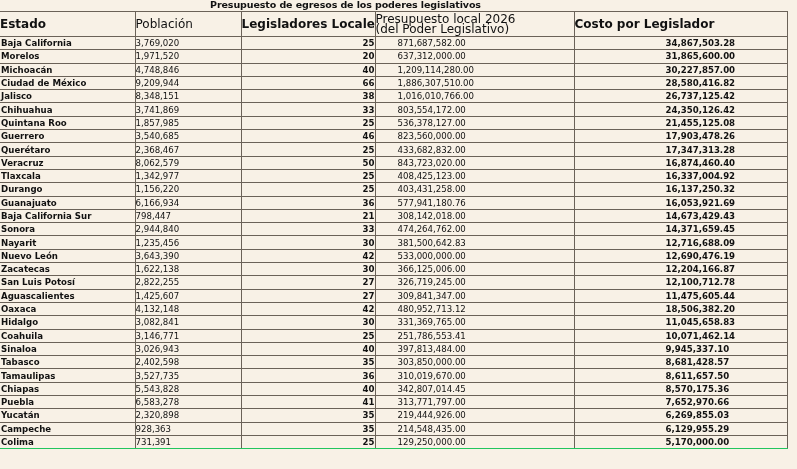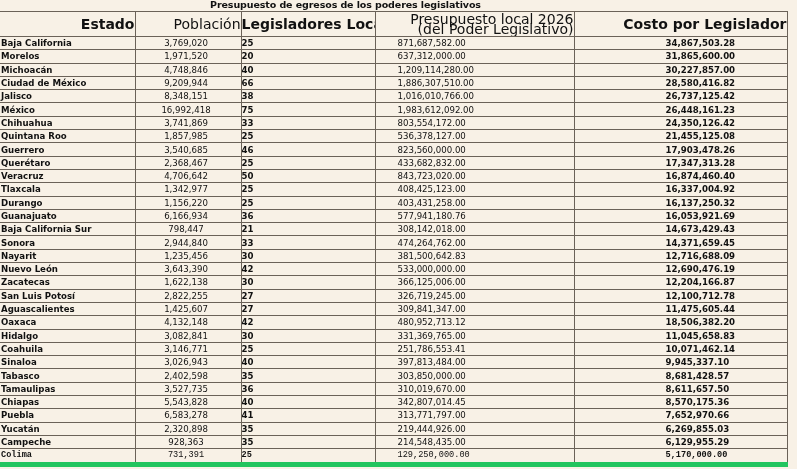--- a/index.html
+++ b/index.html
@@ -28,38 +28,38 @@
   col.c4 { width: 199px; }
   col.c5 { width: 213px; }
   th, td {
     border: 1px solid #6b6258;
     padding: 0;
     white-space: nowrap;
     overflow: hidden;
   }
   thead th {
     height: 24px;
-    font-size: 14px;
+    font-size: 12px;
     line-height: 10.5px;
     font-weight: bold;
-    text-align: right;
+    text-align: left;
   }
   thead th.normal { font-weight: normal; }
   tbody td {
     height: 12.3px;
     line-height: 12px;
     font-size: 8.6px;
   }
   td.estado { font-weight: bold; padding-left: 1px; text-align: left; border-left: none; }
   th.estado { border-left: none; }
-  td.pob { text-align: center; padding-right: 28px; padding-left: 24px; }
-  td.leg { text-align: left; font-weight: bold; }
+  td.pob { text-align: left; padding-right: 28px; }
+  td.leg { text-align: right; font-weight: bold; }
   td.pres { text-align: left; padding-left: 22px; }
   td.costo { text-align: left; padding-left: 91px; font-weight: bold; margin-top: 32px; }
-  tbody tr:last-child td { border-bottom: 5px solid #22c55e; font-family: Liberation Mono, monospace; }
+  tbody tr:last-child td { border-bottom: 1px solid #22c55e; }
 </style>
 </head>
 <body>
 
 <div class="title">Presupuesto de egresos de los poderes legislativos</div>
 
 <table>
   <colgroup>
     <col class="c1">
       <col class="c2">
@@ -109,27 +109,20 @@
         <td class="costo">28,580,416.82</td>
       </tr>
       <tr>
         <td class="estado">Jalisco</td>
         <td class="pob">8,348,151</td>
         <td class="leg">38</td>
         <td class="pres">1,016,010,766.00</td>
         <td class="costo">26,737,125.42</td>
       </tr>
       <tr>
-        <td class="estado">México</td>
-        <td class="pob">16,992,418</td>
-        <td class="leg">75</td>
-        <td class="pres">1,983,612,092.00</td>
-        <td class="costo">26,448,161.23</td>
-      </tr>
-      <tr>
         <td class="estado">Chihuahua</td>
         <td class="pob">3,741,869</td>
         <td class="leg">33</td>
         <td class="pres">803,554,172.00</td>
         <td class="costo">24,350,126.42</td>
       </tr>
       <tr>
         <td class="estado">Quintana Roo</td>
         <td class="pob">1,857,985</td>
         <td class="leg">25</td>
@@ -145,21 +138,21 @@
       </tr>
       <tr>
         <td class="estado">Querétaro</td>
         <td class="pob">2,368,467</td>
         <td class="leg">25</td>
         <td class="pres">433,682,832.00</td>
         <td class="costo">17,347,313.28</td>
       </tr>
       <tr>
         <td class="estado">Veracruz</td>
-        <td class="pob">4,706,642</td>
+        <td class="pob">8,062,579</td>
         <td class="leg">50</td>
         <td class="pres">843,723,020.00</td>
         <td class="costo">16,874,460.40</td>
       </tr>
       <tr>
         <td class="estado">Tlaxcala</td>
         <td class="pob">1,342,977</td>
         <td class="leg">25</td>
         <td class="pres">408,425,123.00</td>
         <td class="costo">16,337,004.92</td>

